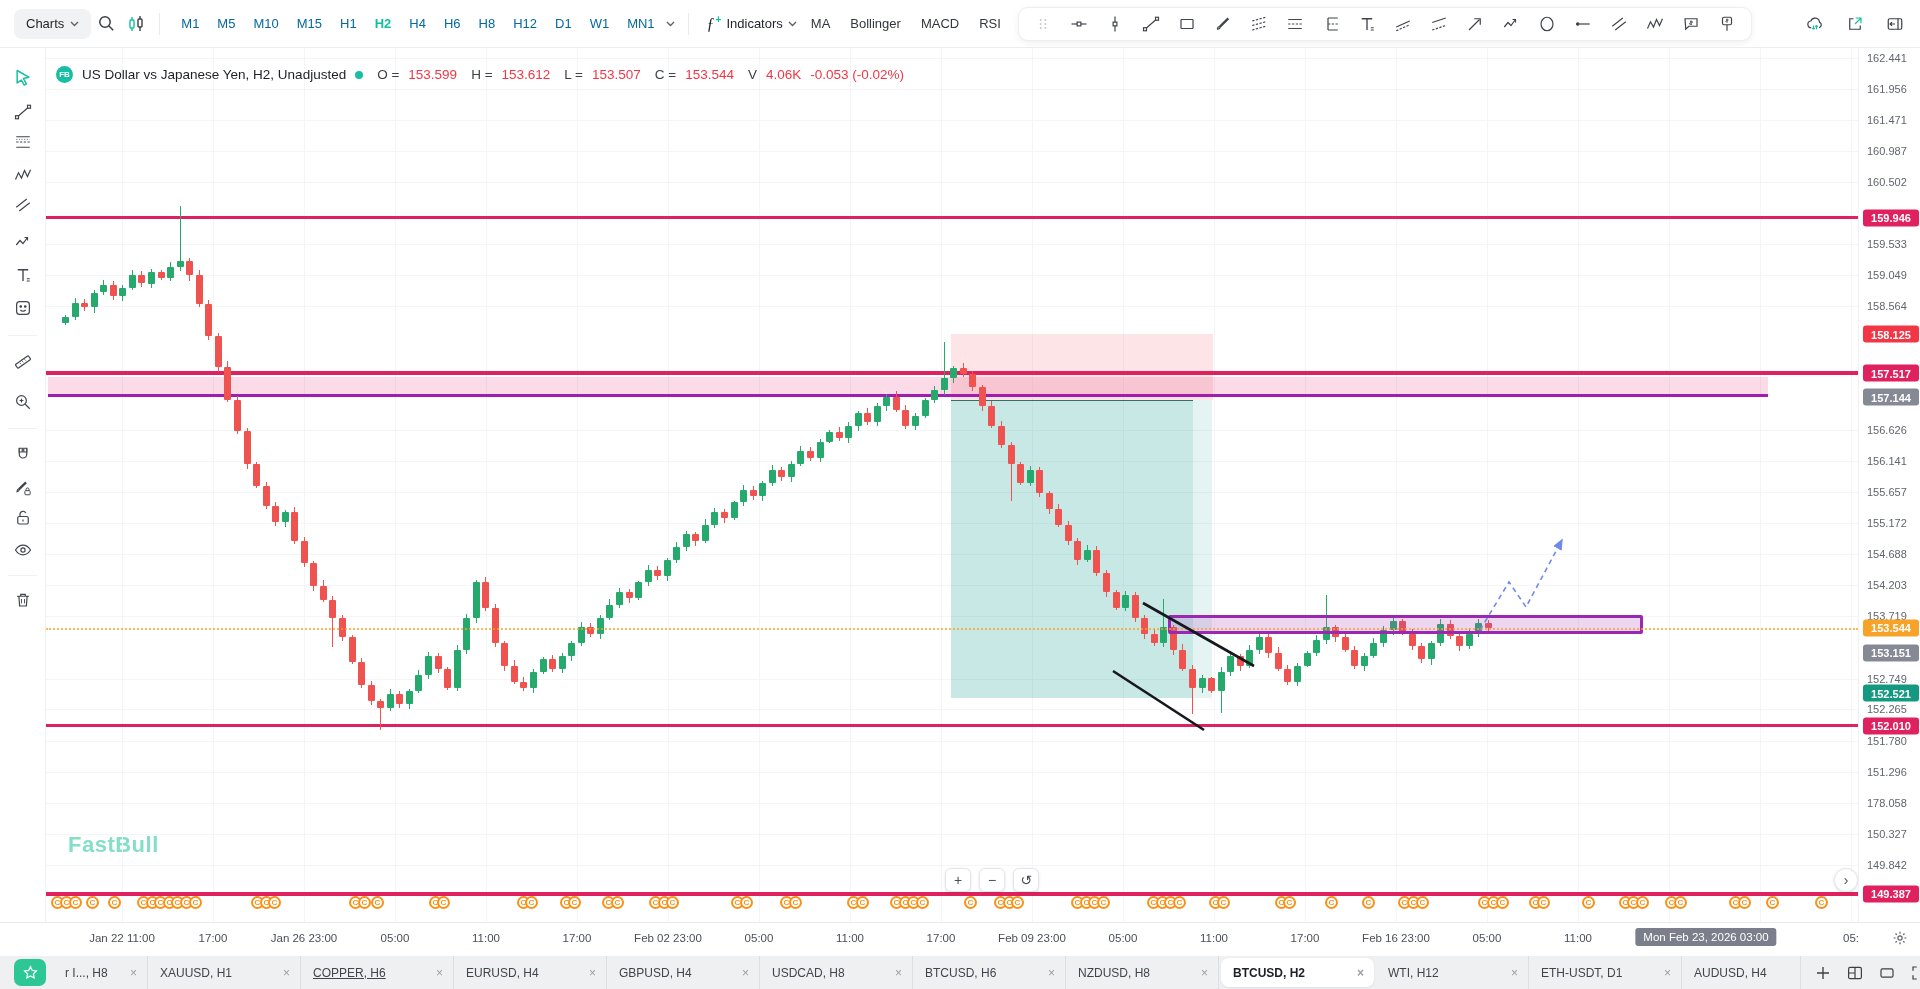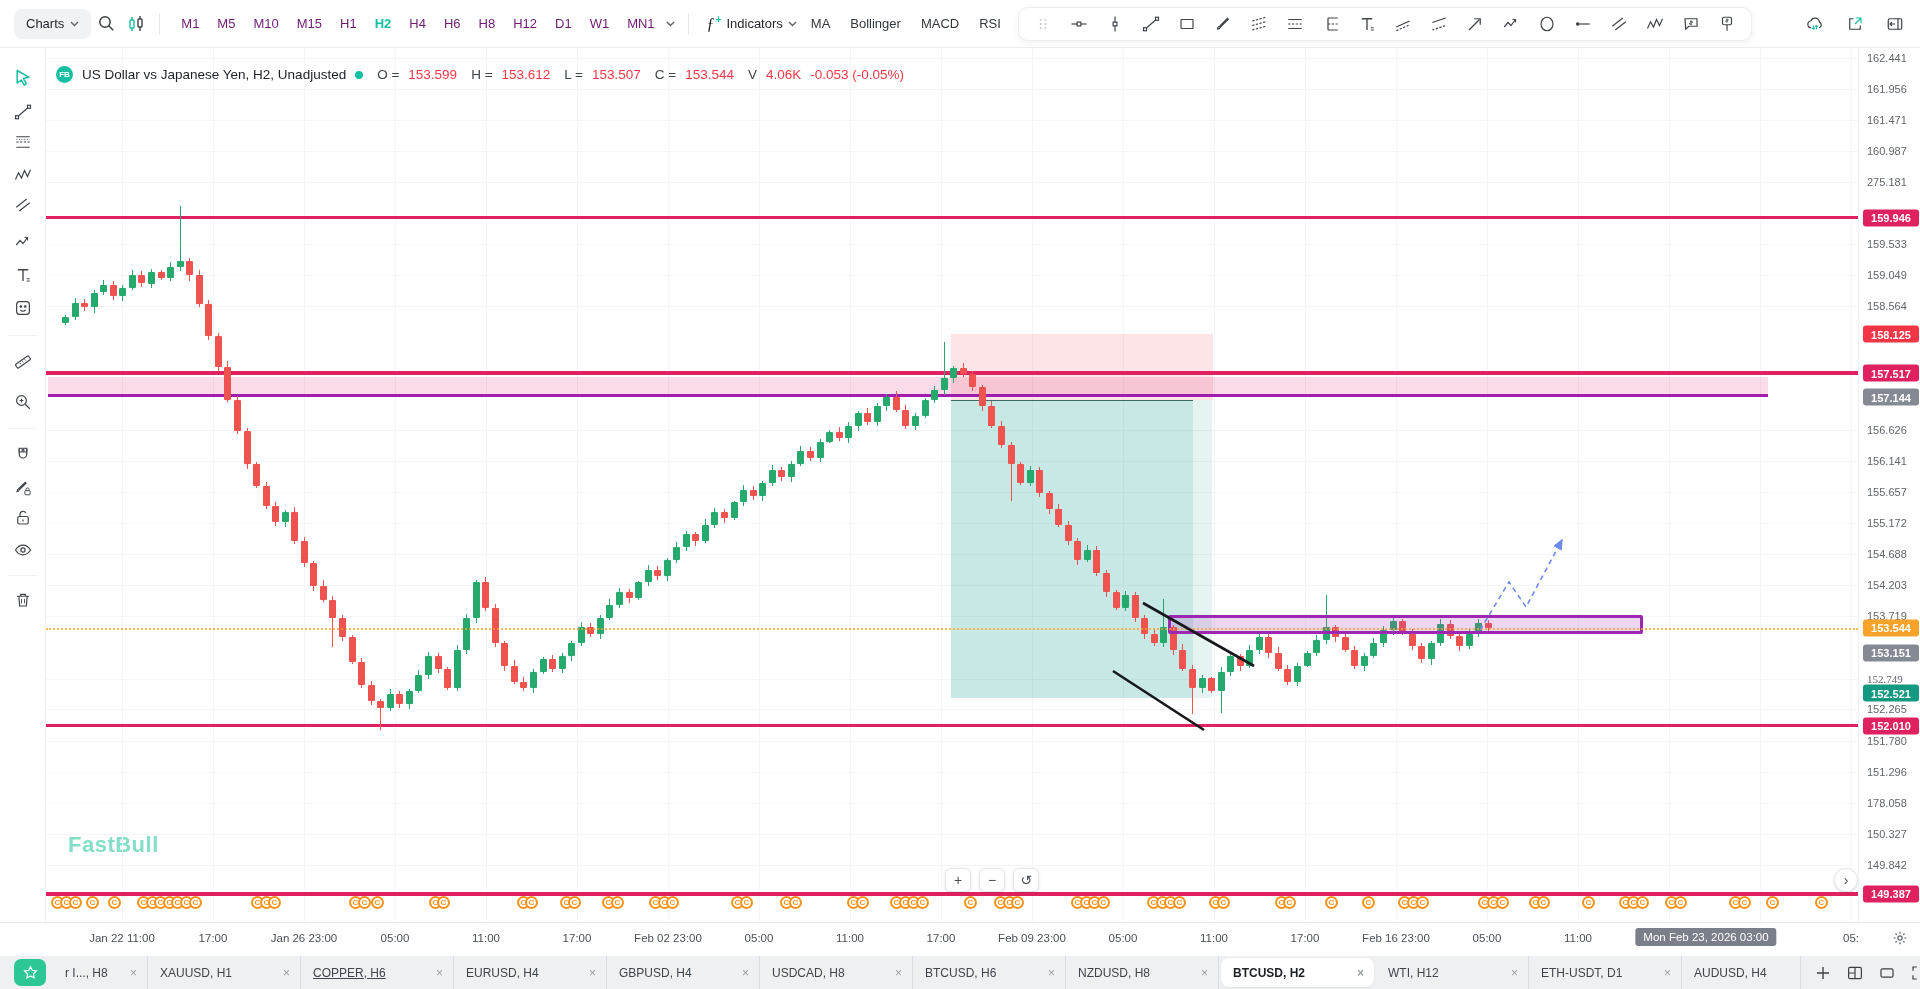--- a/index.html
+++ b/index.html
@@ -8,21 +8,21 @@
 
   
   #toolbar { position:relative; height:48px; background:#fff; border-bottom:1px solid #ebedef;
     display:flex; align-items:center; padding-left:14px; }
   .pill { display:flex; align-items:center; gap:6px; background:#f1f2f4; border-radius:8px;
     height:30px; padding:0 12px; font-size:13px; color:#23262c; cursor:pointer; }
   .tbicon { width:30px; height:30px; display:flex; align-items:center; justify-content:center;
     color:#3c4043; cursor:pointer; }
   .vdiv { width:1px; height:22px; background:#e7e9eb; margin:0 8px; }
   #timeframes { display:flex; align-items:center; gap:4px; margin-left:6px; }
-  .tf { font-size:13px; color:#701a75; padding:4px 7px; border-radius:5px; cursor:pointer; }
+  .tf { font-size:13px; color:#0369a1; padding:4px 7px; border-radius:5px; cursor:pointer; }
   .tf.active { color:#13bfa0; font-weight:bold; }
   #indgroup { display:flex; align-items:center; gap:8px; margin-left:10px; }
   .indbtn { font-size:13px; color:#32363d; padding:4px 6px; cursor:pointer; }
   #fxlabel { display:flex; align-items:center; gap:5px; font-size:13px; color:#23262c; cursor:pointer; }
   #fxlabel .fx { font-family:"Liberation Serif",serif; font-style:italic; font-size:16px; }
   #fxlabel .fxplus { color:#13bfa0; font-size:10px; font-weight:bold; margin-left:-4px; margin-top:-8px; }
   #toolcard { position:absolute; left:1018px; top:7px; height:34px; display:flex; align-items:center;
     background:#fff; border:1px solid #eceef0; border-radius:10px; box-shadow:0 2px 6px rgba(40,44,52,.07);
     padding:0 6px; }
   .cardicon { width:36px; height:28px; display:flex; align-items:center; justify-content:center;
@@ -409,21 +409,21 @@
       <span class="ohlc-label">O =</span>
       <span class="ohlc-val">153.599</span>
       <span class="ohlc-label">H =</span>
       <span class="ohlc-val">153.612</span>
       <span class="ohlc-label">L =</span>
       <span class="ohlc-val">153.507</span>
       <span class="ohlc-label">C =</span>
       <span class="ohlc-val">153.544</span>
       <span class="ohlc-label">V</span>
       <span class="ohlc-val">4.06K</span>
-      <span class="ohlc-val">-0.053 (-0.05%)</span>
+      <span class="ohlc-val">-0.053 (-0.02%)</span>
     </div>
     <div id="watermark" style="left:22px; top:784px;">FastBull</div>
   <div class="gv" style="left: 76px;"></div>
       <div class="gv" style="left: 167px;"></div>
       <div class="gv" style="left: 258px;"></div>
       <div class="gv" style="left: 349px;"></div>
       <div class="gv" style="left: 440px;"></div>
       <div class="gv" style="left: 531px;"></div>
       <div class="gv" style="left: 622px;"></div>
       <div class="gv" style="left: 713px;"></div>
@@ -860,32 +860,32 @@
       <div class="zoombtn" style="left: 933px; top: 820px;">−</div>
       <div class="zoombtn" style="left: 967px; top: 820px;">↺</div>
       <div class="" id="scrollright" style="left: 1788px; top: 820px;">›</div>
     </div>
 
   <div id="priceaxis">
       <div class="ptick" style="top: 10.2px;">162.441</div>
       <div class="ptick" style="top: 41.2px;">161.956</div>
       <div class="ptick" style="top: 72.3px;">161.471</div>
       <div class="ptick" style="top: 103.2px;">160.987</div>
-      <div class="ptick" style="top: 134.3px;">275.181</div>
+      <div class="ptick" style="top: 134.3px;">160.502</div>
       <div class="ptick" style="top: 196.3px;">159.533</div>
       <div class="ptick" style="top: 227.3px;">159.049</div>
       <div class="ptick" style="top: 258.3px;">158.564</div>
       <div class="ptick" style="top: 382.3px;">156.626</div>
       <div class="ptick" style="top: 413.4px;">156.141</div>
       <div class="ptick" style="top: 444.4px;">155.657</div>
       <div class="ptick" style="top: 475.4px;">155.172</div>
       <div class="ptick" style="top: 506.4px;">154.688</div>
       <div class="ptick" style="top: 537.4px;">154.203</div>
       <div class="ptick" style="top: 568.4px;">153.719</div>
-      <div class="ptick" style="top: 630.5px; font-family: Liberation Serif, serif;">152.749</div>
+      <div class="ptick" style="top: 630.5px;">152.749</div>
       <div class="ptick" style="top: 661.4px;">152.265</div>
       <div class="ptick" style="top: 692.5px;">151.780</div>
       <div class="ptick" style="top: 723.5px;">151.296</div>
       <div class="ptick" style="top: 754.5px;">178.058</div>
       <div class="ptick" style="top: 785.5px;">150.327</div>
       <div class="ptick" style="top: 816.5px;">149.842</div>
       <div class="pbadge" style="top: 169.9px; background: rgb(224, 33, 95);">159.946</div>
       <div class="pbadge" style="top: 286.4px; background: rgb(242, 54, 69);">158.125</div>
       <div class="pbadge" style="top: 325.3px; background: rgb(224, 33, 95);">157.517</div>
       <div class="pbadge" style="top: 349.2px; background: rgb(133, 137, 147);">157.144</div>

